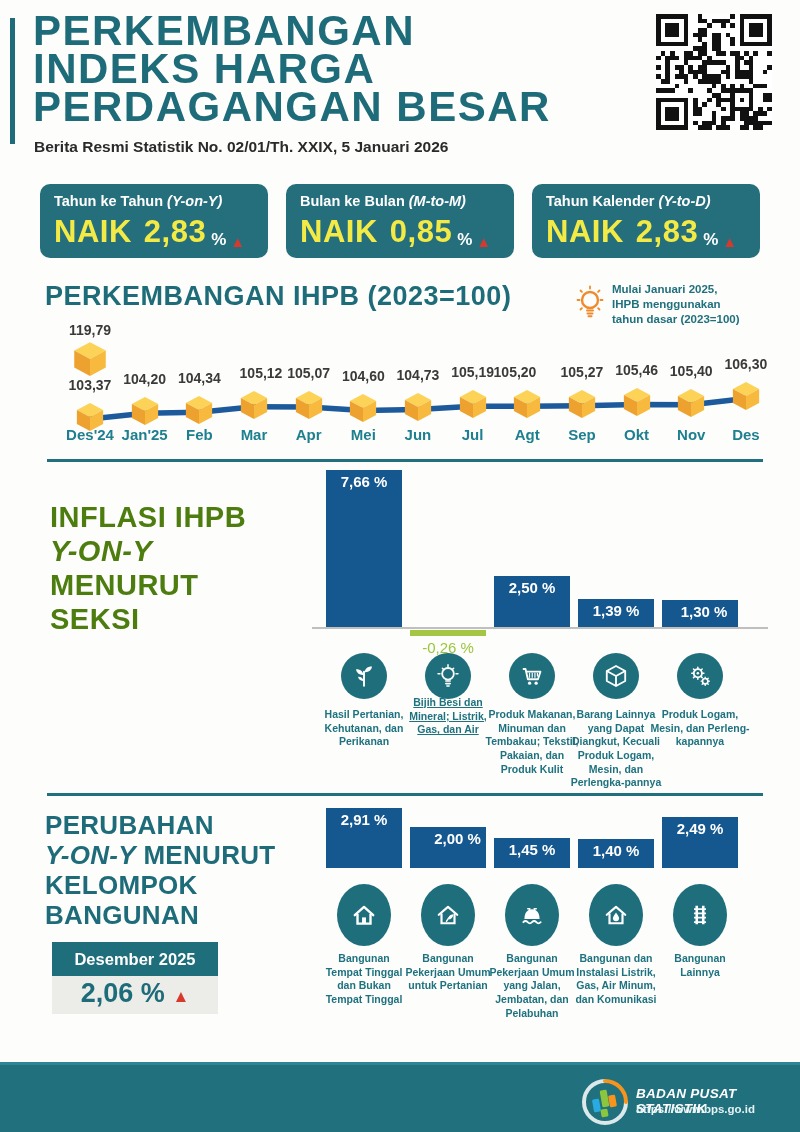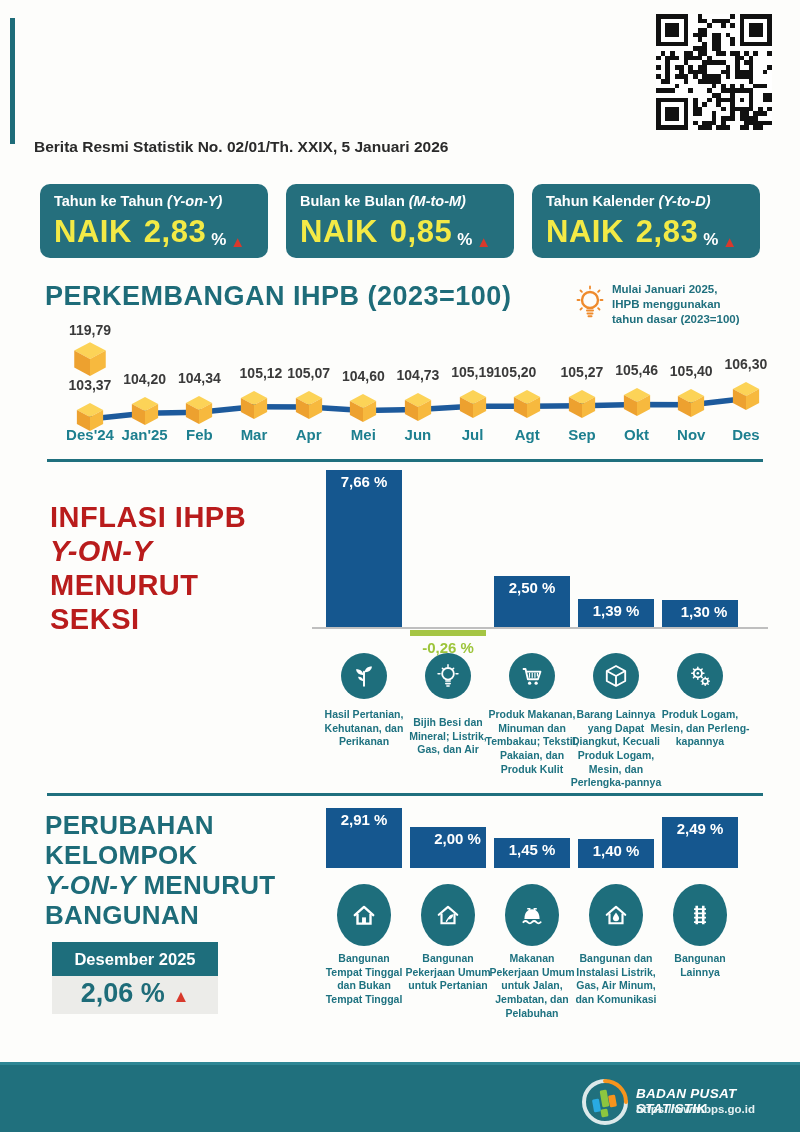--- a/index.html
+++ b/index.html
@@ -19,46 +19,51 @@
   .badge .pct{font-size:17px;font-weight:700;color:#fff;margin-left:5px;}
   .badge .tri{font-size:15px;color:#d8392c;margin-left:4px;}
   .sec1-title{position:absolute;left:45px;top:281px;font-size:27px;font-weight:800;color:#1e6c79;letter-spacing:.5px;}
   .note{position:absolute;left:612px;top:282px;font-size:11.5px;font-weight:700;color:#20707e;line-height:1.3;}
   .note-icon{position:absolute;left:572px;top:283px;width:36px;height:42px;}
   .line-chart{position:absolute;left:40px;top:320px;width:734px;height:136px;}
   .lc-val{position:absolute;font-size:14px;font-weight:700;color:#3a3a3a;transform:translateX(-50%);white-space:nowrap;}
   .lc-month{position:absolute;top:106px;font-size:15px;font-weight:800;color:#1d7f8f;transform:translateX(-50%);white-space:nowrap;}
   .cube{position:absolute;transform:translate(-50%,-50%);}
   .divider{position:absolute;left:47px;width:716px;height:3px;background:#20707e;}
-  .sec2-title{position:absolute;left:50px;top:500px;font-size:29px;font-weight:800;color:#b91c1c;line-height:34px;letter-spacing:.5px;}
+  .sec2-title{position:absolute;left:50px;top:500px;font-size:29px;font-weight:800;color:#4d7c0f;line-height:34px;letter-spacing:.5px;}
   .sec3-title{position:absolute;left:45px;top:810px;font-size:26px;font-weight:800;color:#1e6c79;line-height:30px;letter-spacing:.3px;}
   .chart-wrap{position:absolute;}
   .bar{position:absolute;}
   .bar-label{position:absolute;color:#fff;font-size:15px;font-weight:700;text-align:center;padding-top:3px;white-space:nowrap;}
-  .neg-label{position:absolute;color:#9dc53b;font-size:15px;font-weight:700;text-align:center;white-space:nowrap;}
+  .neg-label{position:absolute;color:#9dc53b;font-size:15px;font-weight:400;text-align:center;white-space:nowrap;}
   .axis{position:absolute;background:#bfbfbf;height:2px;}
   .icon-circle{position:absolute;background:#1e6e7c;border-radius:50%;display:flex;align-items:center;justify-content:center;}
   .cat-label{position:absolute;font-size:10.5px;font-weight:700;color:#1e7280;text-align:center;line-height:1.3;transform:translateX(-50%);}
   .panel{position:absolute;left:52px;top:942px;width:166px;height:72px;background:#ececE9;background:#ecece9;}
   .period-badge{position:absolute;left:52px;top:942px;width:166px;height:34px;background:#1e6e7c;color:#fff;
     font-size:16.5px;font-weight:700;display:flex;align-items:center;justify-content:center;}
   .period-value{position:absolute;left:52px;top:978px;width:166px;text-align:center;font-size:27px;font-weight:800;color:#1e6c79;}
   .period-value .tri{color:#d8392c;font-size:17px;}
   .footer{position:absolute;left:0;top:1062px;width:800px;height:70px;background:#20707d;border-top:3px solid #2e8694;box-sizing:border-box;}
   .footer-logo{position:absolute;left:580px;top:1077px;width:50px;height:50px;}
   .footer-org{position:absolute;left:636px;top:1086px;font-size:13.5px;font-weight:800;font-style:italic;color:#fff;letter-spacing:.3px;}
   .footer-url{position:absolute;left:636px;top:1103px;font-size:11.5px;font-weight:700;color:#e6f1f2;}
 </style>
 </head>
 <body>
 
 <div id="infographic">
 
   <div class="accent-bar"></div>
 
+  <div class="main-title">
+    <div>PERKEMBANGAN</div>
+    <div>INDEKS HARGA</div>
+    <div>PERDAGANGAN BESAR</div>
+  </div>
   <div class="subtitle">Berita Resmi Statistik No. 02/01/Th. XXIX, 5 Januari 2026</div>
 
   <div class="qr" id="qr"><svg width="116" height="116" viewBox="0 0 25 25" shape-rendering="crispEdges">
         <rect width="25" height="25" fill="#fff"></rect>
         <rect x="9" y="0" width="1" height="1" fill="#111"></rect>
         <rect x="16" y="0" width="1" height="1" fill="#111"></rect>
         <rect x="9" y="1" width="1" height="1" fill="#111"></rect>
         <rect x="10" y="1" width="1" height="1" fill="#111"></rect>
         <rect x="12" y="1" width="1" height="1" fill="#111"></rect>
         <rect x="13" y="1" width="1" height="1" fill="#111"></rect>
@@ -438,21 +443,21 @@
       <div class="cat-label" style="left: 52px; top: 248px; width: 100px;">Hasil Pertanian, Kehutanan, dan Perikanan</div>
       <div class="bar" style="left: 98px; top: 170px; width: 76px; height: 6px; background: rgb(165, 197, 68);"></div>
       <div class="neg-label" style="left: 90px; top: 179px; width: 92px;">-0,26 %</div>
       <div class="icon-circle" style="left: 113px; top: 193px; width: 46px; height: 46px;">
         <svg width="26" height="26" viewBox="0 0 24 24">
           <circle cx="12" cy="10" r="5.4" fill="none" stroke="#fff" stroke-width="1.7"></circle>
           <path d="M10 16.6 h4 M10 19 h4 M11 21.2 h2" stroke="#fff" stroke-width="1.5" stroke-linecap="round"></path>
           <path d="M12 1.6 v1.8 M4.6 10 H2.8 M21.2 10 h-1.8 M6.8 4.8 l1.3 1.3 M17.2 4.8 l-1.3 1.3" stroke="#fff" stroke-width="1.4" stroke-linecap="round"></path>
         </svg>
       </div>
-      <div class="cat-label" style="left: 136px; top: 256px; width: 100px;">Bijih Besi dan Mineral; Listrik, Gas, dan Air</div>
+      <div class="cat-label" style="left: 136px; top: 236px; width: 100px; text-decoration: underline;">Bijih Besi dan Mineral; Listrik, Gas, dan Air</div>
       <div class="bar" style="left: 182px; top: 116px; width: 76px; height: 51px; background: rgb(21, 87, 143);"></div>
       <div class="bar-label" style="left: 182px; top: 116px; width: 76px;">2,50 %</div>
       <div class="icon-circle" style="left: 197px; top: 193px; width: 46px; height: 46px;">
         <svg width="26" height="26" viewBox="0 0 24 24">
           <path d="M3.5 5.5 H6 l2.2 9.5 H17.5 L19.8 8 H7" fill="none" stroke="#fff" stroke-width="1.7" stroke-linejoin="round"></path>
           <path d="M9.7 9 v4.5 M12.2 9 v4.5 M14.7 9 v4.5 M17 9 v3.5" stroke="#fff" stroke-width="1.1"></path>
           <circle cx="9.8" cy="18.6" r="1.5" fill="#fff"></circle>
           <circle cx="15.8" cy="18.6" r="1.5" fill="#fff"></circle>
         </svg>
       </div>
@@ -477,22 +482,22 @@
           <path d="M19.3 16.8 h1.4 M16.8 19.3 v1.4 M14.3 16.8 h-1.2 M16.8 14.3 v-1.2 M18.6 18.6 l1 1 M15 18.6 l-1 1 M18.6 15 l1 -1" stroke="#fff" stroke-width="1.2" stroke-linecap="round"></path>
         </svg>
       </div>
       <div class="cat-label" style="left: 388px; top: 248px; width: 100px;">Produk Logam, Mesin, dan Perleng-kapannya</div>
     </div>
 
   <div class="divider" style="top:793px"></div>
 
   <div class="sec3-title">
     <div>PERUBAHAN</div>
+    <div><span style="font-style:italic">Y-ON-Y</span><span> MENURUT</span></div>
     <div>KELOMPOK</div>
-    <div><span style="font-style:italic">Y-ON-Y</span><span> MENURUT</span></div>
     <div>BANGUNAN</div>
   </div>
 
   <div class="panel"></div>
   <div class="period-badge">Desember 2025</div>
   <div class="period-value">
     <span>2,06 %</span> <span class="tri">▲</span>
   </div>
 
   <div class="chart-wrap" id="konstruksi-chart" style="left:312px;top:800px;width:470px;height:262px">
@@ -519,21 +524,21 @@
       <div class="cat-label" style="left: 136px; top: 152px; width: 88px;">Bangunan Pekerjaan Umum untuk Pertanian</div>
       <div class="bar" style="left: 182px; top: 38px; width: 76px; height: 30px; background: rgb(21, 87, 143);"></div>
       <div class="bar-label" style="left: 182px; top: 38px; width: 76px;">1,45 %</div>
       <div class="icon-circle" style="left: 193px; top: 84px; width: 54px; height: 62px;">
         <svg width="26" height="26" viewBox="0 0 24 24">
           <path d="M5 15.8 C5 9.6 8 6.6 12 6.6 C16 6.6 19 9.6 19 15.8 Z" fill="#fff"></path>
           <path d="M7.6 6.2 h2.2 v2 h4.4 v-2 h2.2" stroke="#fff" stroke-width="1.5" fill="none"></path>
           <path d="M4 18.6 q2 -2.2 4 0 t4 0 t4 0 t4 0" fill="none" stroke="#fff" stroke-width="1.7" stroke-linecap="round"></path>
         </svg>
       </div>
-      <div class="cat-label" style="left: 220px; top: 152px; width: 88px;">Makanan Pekerjaan Umum untuk Jalan, Jembatan, dan Pelabuhan</div>
+      <div class="cat-label" style="left: 220px; top: 152px; width: 88px;">Bangunan Pekerjaan Umum yang Jalan, Jembatan, dan Pelabuhan</div>
       <div class="bar" style="left: 266px; top: 39px; width: 76px; height: 29px; background: rgb(21, 87, 143);"></div>
       <div class="bar-label" style="left: 266px; top: 39px; width: 76px;">1,40 %</div>
       <div class="icon-circle" style="left: 277px; top: 84px; width: 54px; height: 62px;">
         <svg width="26" height="26" viewBox="0 0 24 24">
           <path d="M3.5 11.8 L12 4.5 L20.5 11.8" fill="none" stroke="#fff" stroke-width="2" stroke-linecap="round" stroke-linejoin="round"></path>
           <path d="M6 10.5 V19.6 H18 V10.5" fill="none" stroke="#fff" stroke-width="2"></path>
           <path d="M12 9.6 C13.9 12.2 14.8 13.6 14.8 15 A2.8 2.8 0 0 1 9.2 15 C9.2 13.6 10.1 12.2 12 9.6 Z" fill="#fff"></path>
         </svg>
       </div>
       <div class="cat-label" style="left: 304px; top: 152px; width: 88px;">Bangunan dan Instalasi Listrik, Gas, Air Minum, dan Komunikasi</div>

